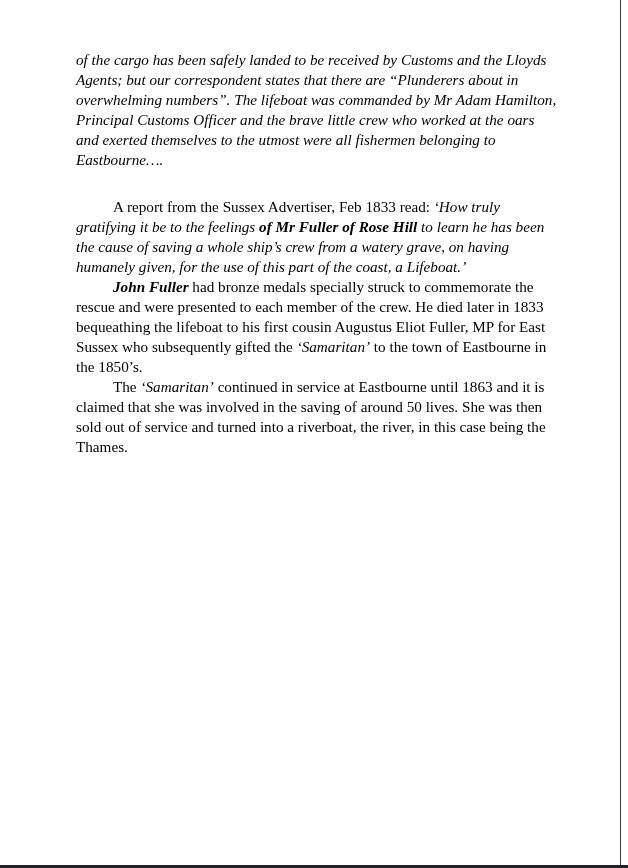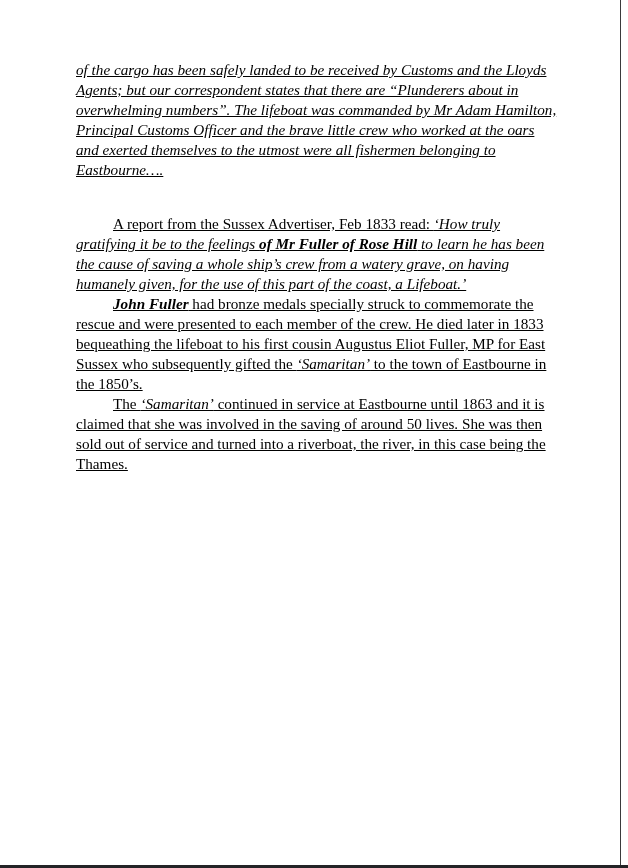--- a/index.html
+++ b/index.html
@@ -39,42 +39,41 @@
     left: 0;
     bottom: 0;
     width: 628px;
     height: 3px;
     background: #232326;
   }
 
   #text-body {
     position: absolute;
     left: 76px;
-    top: 60px;
+    top: 50px;
     width: 482px;
-    text-decoration: underline;
   }
 
   p {
     margin: 0;
     font-size: 15.2px;
     line-height: 20px;
     text-align: left;
   }
 
   .para-quote {
     font-style: italic;
   }
 
   .indent {
     text-indent: 37px;
   }
 
   .gap-before {
-    margin-top: 34px;
+    margin-top: 27px;
   }
 
   .ital { font-style: italic; }
   .bold-ital { font-style: italic; font-weight: bold; }
   .roman { font-style: normal; }
 </style>
 </head>
 <body>
 
 <div id="page">

